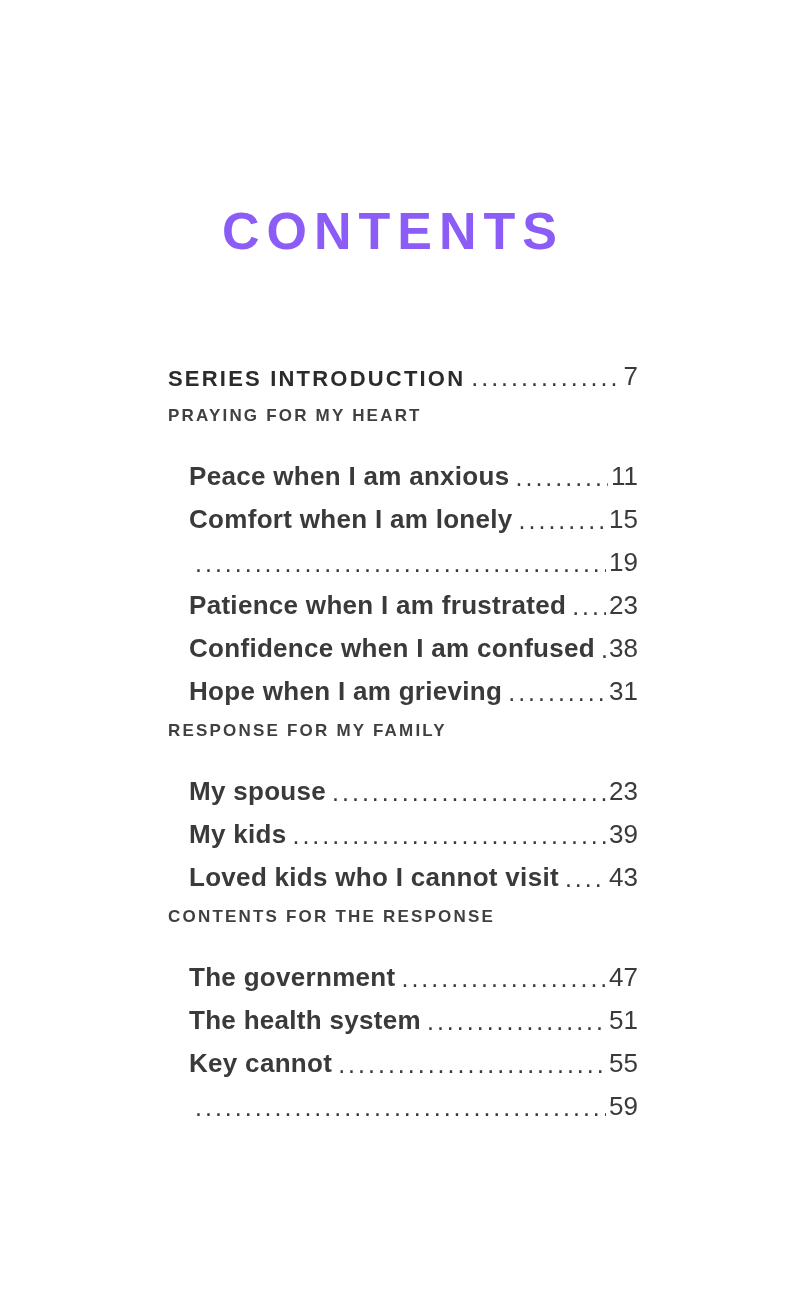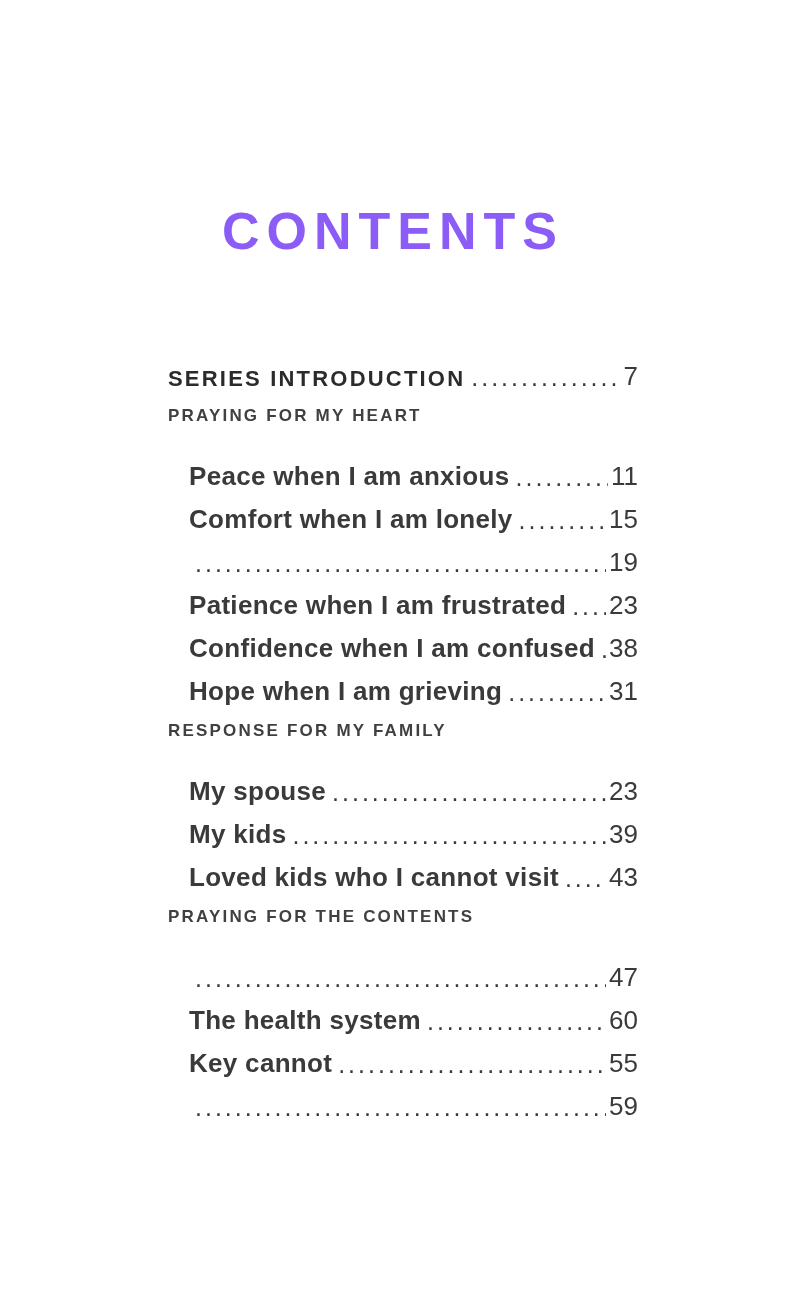--- a/index.html
+++ b/index.html
@@ -145,30 +145,31 @@
       <span class="label">My kids</span>
       <span class="dots" aria-hidden="true">........................................................................................................................</span>
       <span class="pnum">39</span>
     </div>
     <div class="row indent">
       <span class="label">Loved kids who I cannot visit</span>
       <span class="dots" aria-hidden="true">........................................................................................................................</span>
       <span class="pnum">43</span>
     </div>
 
-    <h2 class="sec">PRAYING FOR THE CONTENTS</h2>
+    <h2 class="sec">CONTENTS FOR THE RESPONSE</h2>
 
     <div class="row indent">
+      <span class="label">The government</span>
       <span class="dots" aria-hidden="true">........................................................................................................................</span>
       <span class="pnum">47</span>
     </div>
     <div class="row indent">
       <span class="label">The health system</span>
       <span class="dots" aria-hidden="true">........................................................................................................................</span>
-      <span class="pnum">60</span>
+      <span class="pnum">51</span>
     </div>
     <div class="row indent">
       <span class="label">Key cannot</span>
       <span class="dots" aria-hidden="true">........................................................................................................................</span>
       <span class="pnum">55</span>
     </div>
     <div class="row indent">
       <span class="dots" aria-hidden="true">........................................................................................................................</span>
       <span class="pnum">59</span>
     </div>

